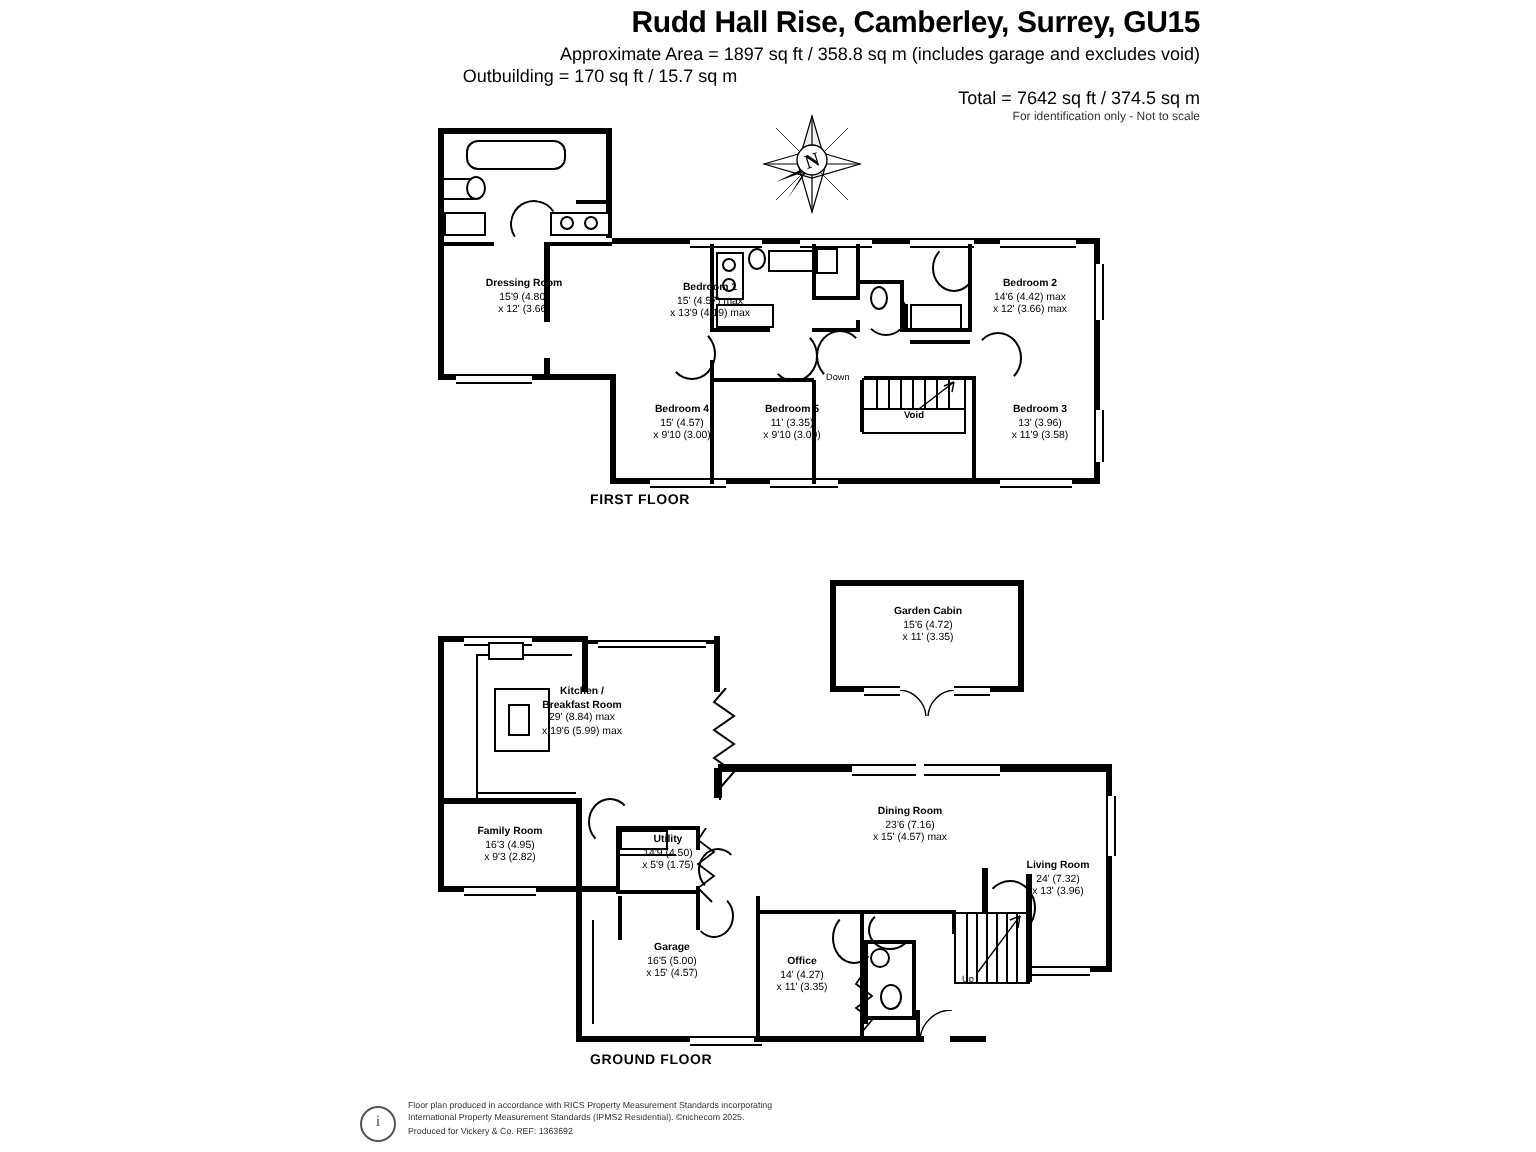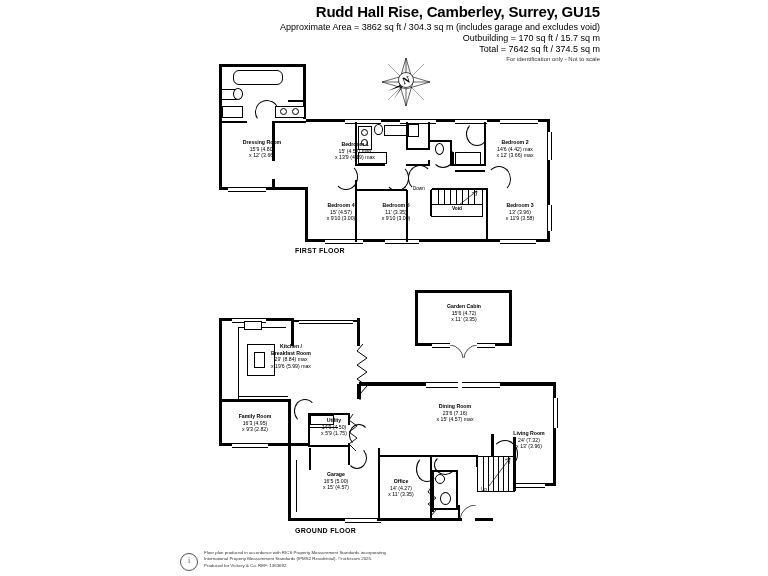--- a/index.html
+++ b/index.html
@@ -6,21 +6,21 @@
   html,body{margin:0;padding:0;background:#ffffff;}
   body{width:768px;height:576px;overflow:hidden;
        font-family:"Liberation Sans", sans-serif;color:#000;}
   #page{position:relative;width:768px;height:436px;background:#fff;}
 
   
   .hdr{position:absolute;left:0;top:0;width:768px;}
   .hdr-title{position:absolute;left:0;top:3px;width:600px;text-align:right;
              font-size:15px;font-weight:bold;letter-spacing:-0.2px;}
   .hdr-l1{position:absolute;left:0;top:22px;width:600px;text-align:right;font-size:9px;}
-  .hdr-l2{position:absolute;left:0;top:33px;width:600px;text-align:right;font-size:9px;}
+  .hdr-l2{position:absolute;left:0;top:33px;width:600px;text-align:center;font-size:9px;}
   .hdr-l3{position:absolute;left:0;top:44px;width:600px;text-align:right;font-size:9px;}
   .hdr-l4{position:absolute;left:0;top:56px;width:600px;text-align:right;font-size:6px;color:#333;}
 
   
   .wall{position:absolute;background:#000;}
   .thin{position:absolute;background:#000;}
   .win{position:absolute;background:#fff;border-top:1px solid #000;border-bottom:1px solid #000;}
   .winv{position:absolute;background:#fff;border-left:1px solid #000;border-right:1px solid #000;}
 
   .lbl{position:absolute;text-align:center;font-size:5.2px;line-height:6.6px;
@@ -58,21 +58,21 @@
                 font-size:8px;color:#555;font-family:"Liberation Serif",serif;}
   .foot-t{position:absolute;left:24px;top:0;font-size:4.4px;line-height:6.4px;color:#333;}
 </style>
 </head>
 <body>
 
 <div id="page">
 
   <div class="hdr">
     <div class="hdr-title">Rudd Hall Rise, Camberley, Surrey, GU15</div>
-    <div class="hdr-l1">Approximate Area = 3862 sq ft / 304.3 sq m (includes garage and excludes void)</div>
+    <div class="hdr-l1">Approximate Area = 1897 sq ft / 358.8 sq m (includes garage and excludes void)</div>
     <div class="hdr-l2">Outbuilding = 170 sq ft / 15.7 sq m</div>
     <div class="hdr-l3">Total = 7642 sq ft / 374.5 sq m</div>
     <div class="hdr-l4">For identification only - Not to scale</div>
   </div>
 
   <div class="compass">
     <svg width="52" height="52" viewBox="0 0 52 52">
       <g stroke="#000" stroke-width="0.6" fill="none">
         <path d="M26 2 L33 26 L26 50 L19 26 Z"></path>
         <path d="M2 26 L26 19 L50 26 L26 33 Z"></path>

